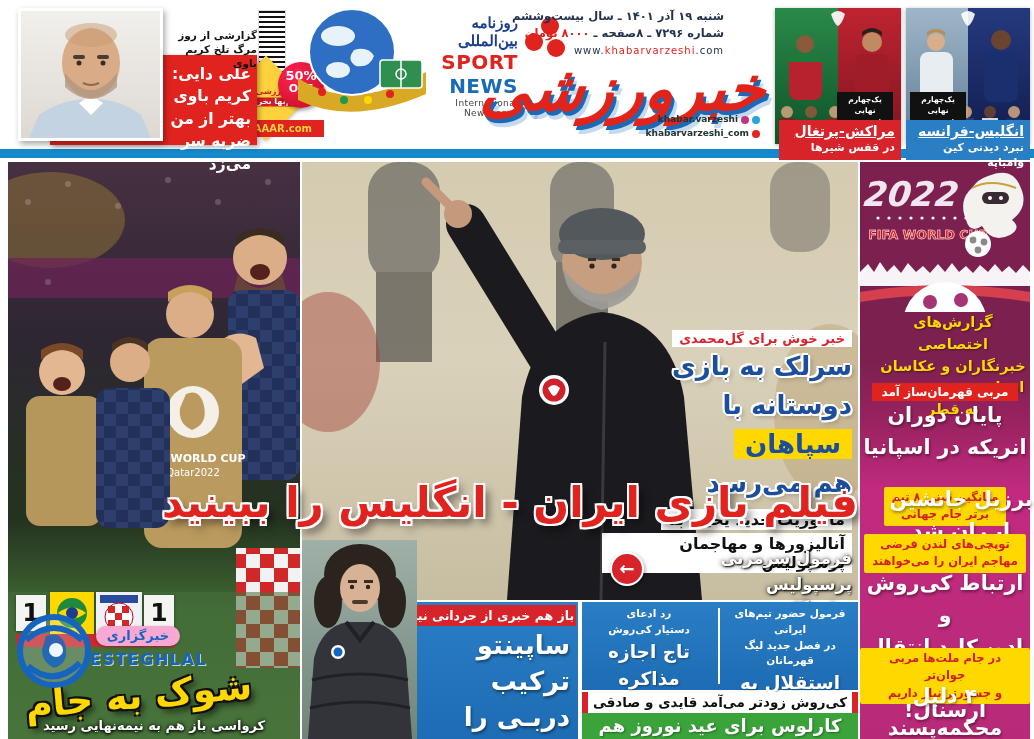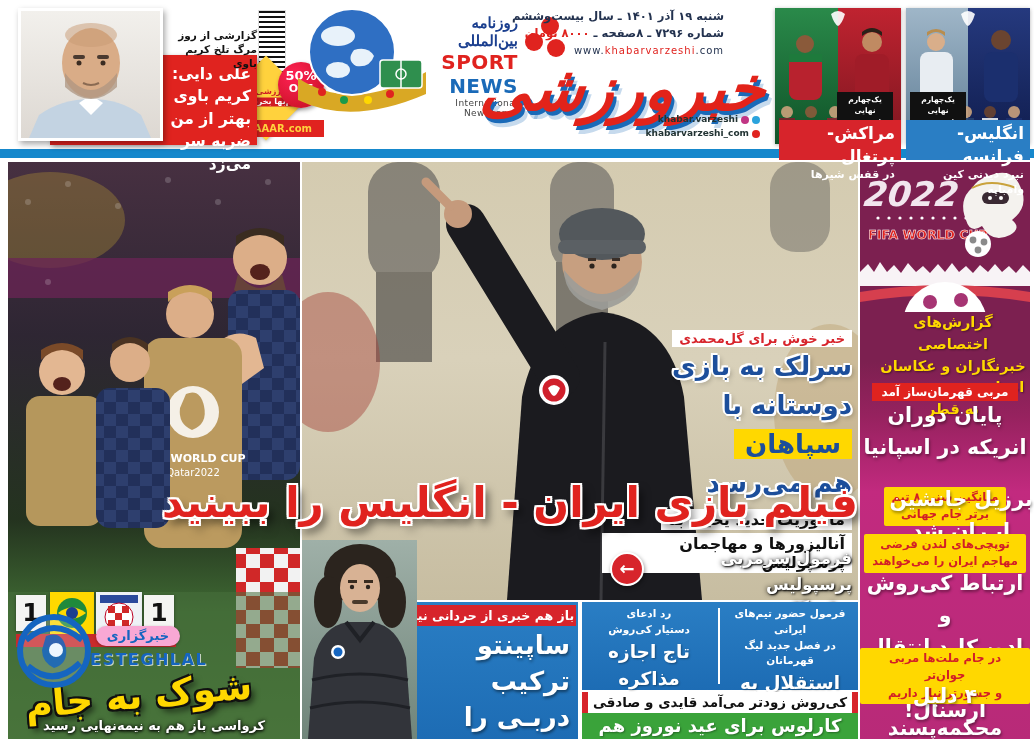--- a/index.html
+++ b/index.html
@@ -36,21 +36,21 @@
   .jaaar-in b{background:#d01c24;color:#fff;padding:0 3px;border-radius:2px;}
   .off-circ{background:radial-gradient(circle at 35% 30%,#f25,#c00e1c);border-radius:50%;color:#fff;
             font-weight:900;text-align:center;box-shadow:1px 2px 4px rgba(0,0,0,.4);}
   .jaaar-ribbon{background:#e0231f;color:#ffd23d;font-weight:900;font-size:10px;text-align:center;line-height:17px;}
 
   
   .card{box-shadow:0 1px 4px rgba(0,0,0,.3);}
   .stage-box{background:#111;color:#fff;font-size:7.5px;font-weight:bold;line-height:1.5;
              text-align:center;padding:2px 3px;}
   .card-label{color:#fff;text-align:right;padding:2px 6px;line-height:1.35;}
-  .card-label .t{font-size:17px;font-weight:900;display:block;}
+  .card-label .t{font-size:14px;font-weight:900;display:block;text-decoration:underline;}
   .card-label .s{font-size:11px;font-weight:bold;display:block;}
 
   
   .score-num{background:#f4f4f2;color:#111;font-size:25px;font-weight:900;text-align:center;
              line-height:36px;box-shadow:0 1px 3px rgba(0,0,0,.4);}
   .agency-pill{background:#f9a8d4;color:#1565c0;font-size:13px;font-weight:900;border-radius:10px;
                text-align:center;line-height:20px;box-shadow:0 1px 3px rgba(0,0,0,.3);}
   .agency-en{color:#1565c0;font-size:16px;font-weight:900;letter-spacing:1.5px;
              text-shadow:1px 1px 0 rgba(255,255,255,.7);}
   .shock{font-size:37px;font-weight:900;color:#ffd800;white-space:nowrap;

